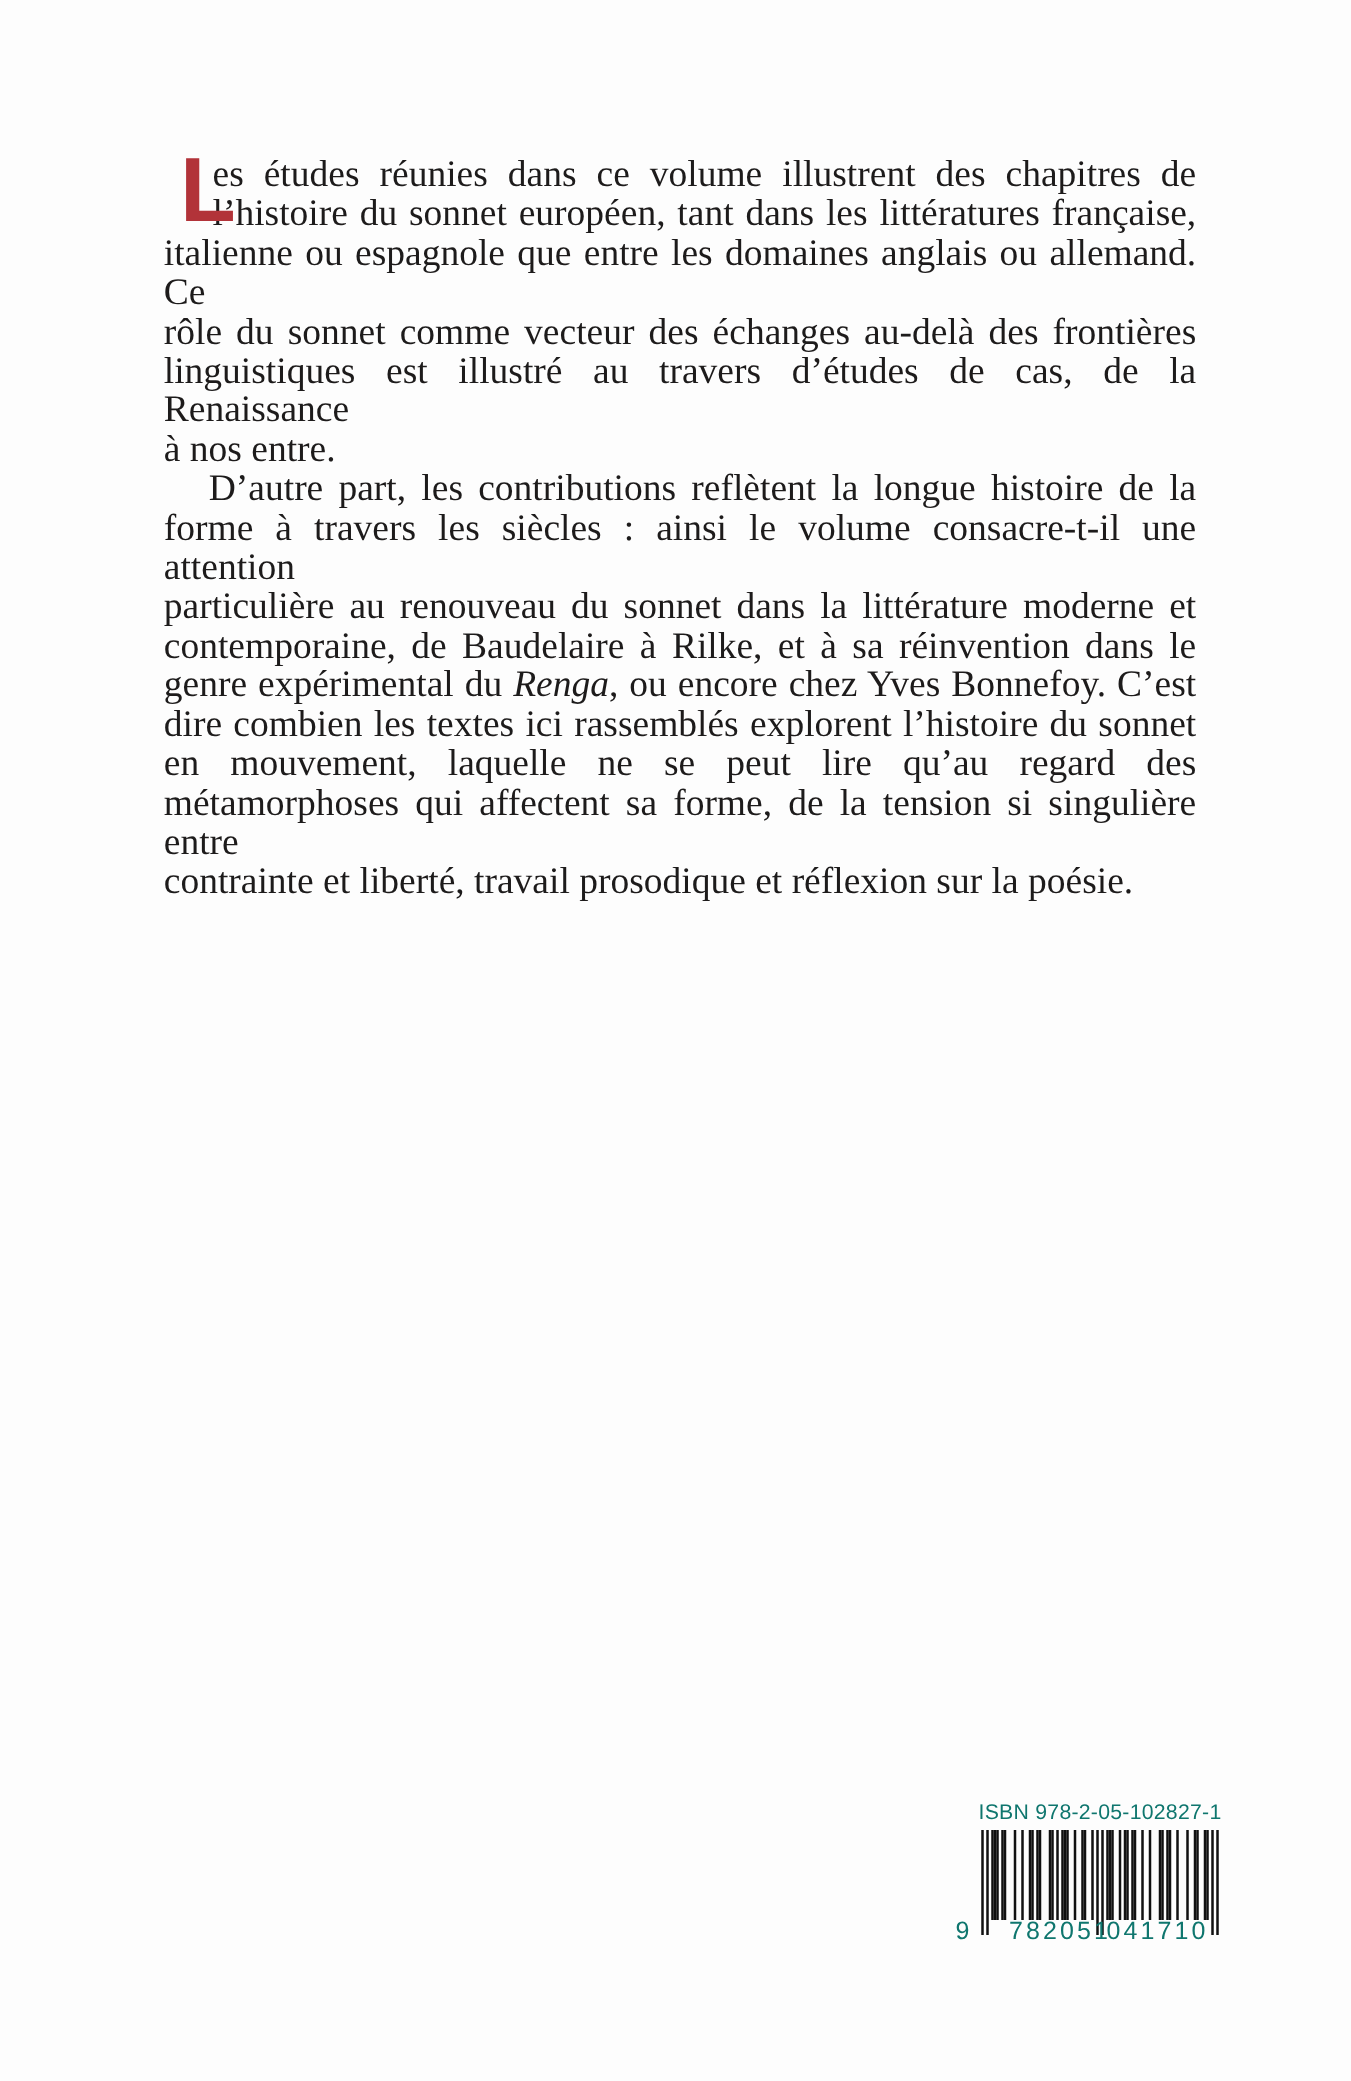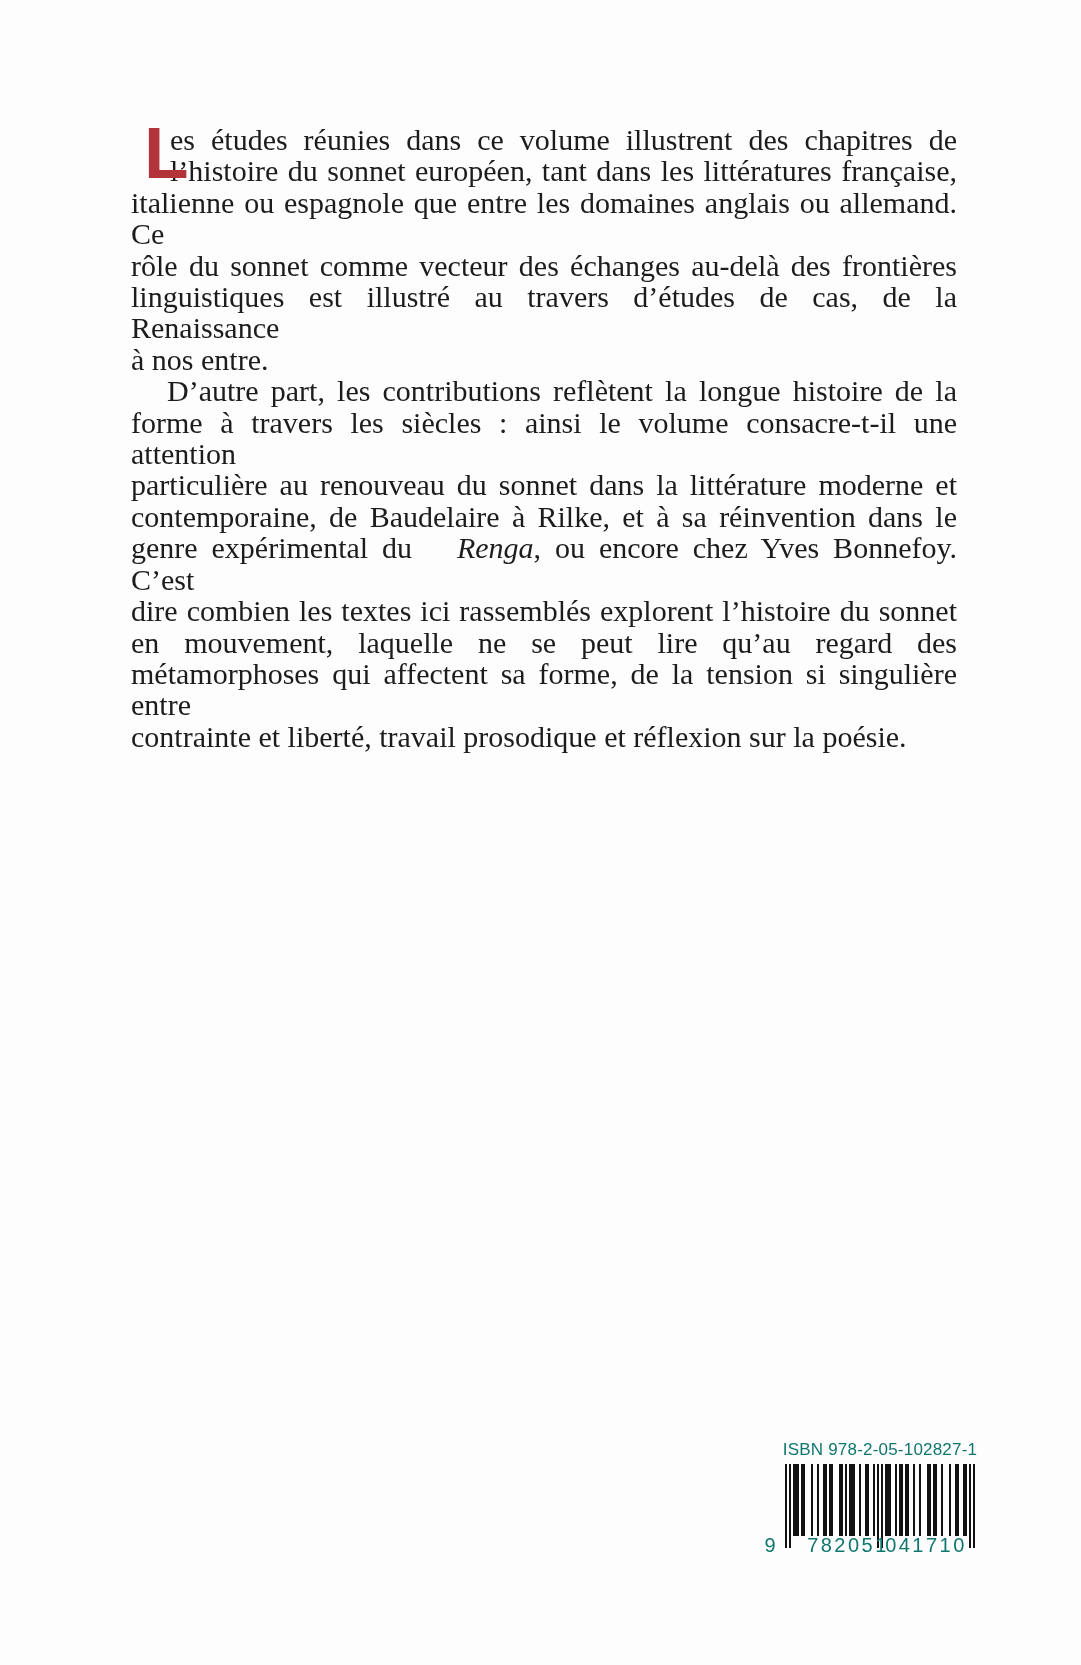--- a/index.html
+++ b/index.html
@@ -12,21 +12,21 @@
   }
   .textblock { position:absolute; left:131px; top:124px; width:826px; }
   .line {
     font-size:30px; line-height:31.4px;
     text-align:justify; text-align-last:justify;
     white-space:normal;
   }
   .line.last { text-align-last:left; }
   .line.dc   { padding-left:39px; }
   .line.indent { padding-left:36px; }
-  .it { font-style:italic;margin-left:31px; }
+  .it { font-style:italic; }
   .dropcap {
     position:absolute; left:13px; top:1px;
     font-family:"Liberation Sans", sans-serif; font-weight:bold;
     font-size:73px; line-height:56px; color:var(--accent);
   }
   .barcode { position:absolute; left:785px; top:1440px; width:190px; height:125px;
     font-family:"Liberation Sans", sans-serif; color:#0f766e; }
   .isbn {
     position:absolute; top:0; left:-4px; width:198px;
     font-size:17px; letter-spacing:.2px; text-align:center; white-space:nowrap;

